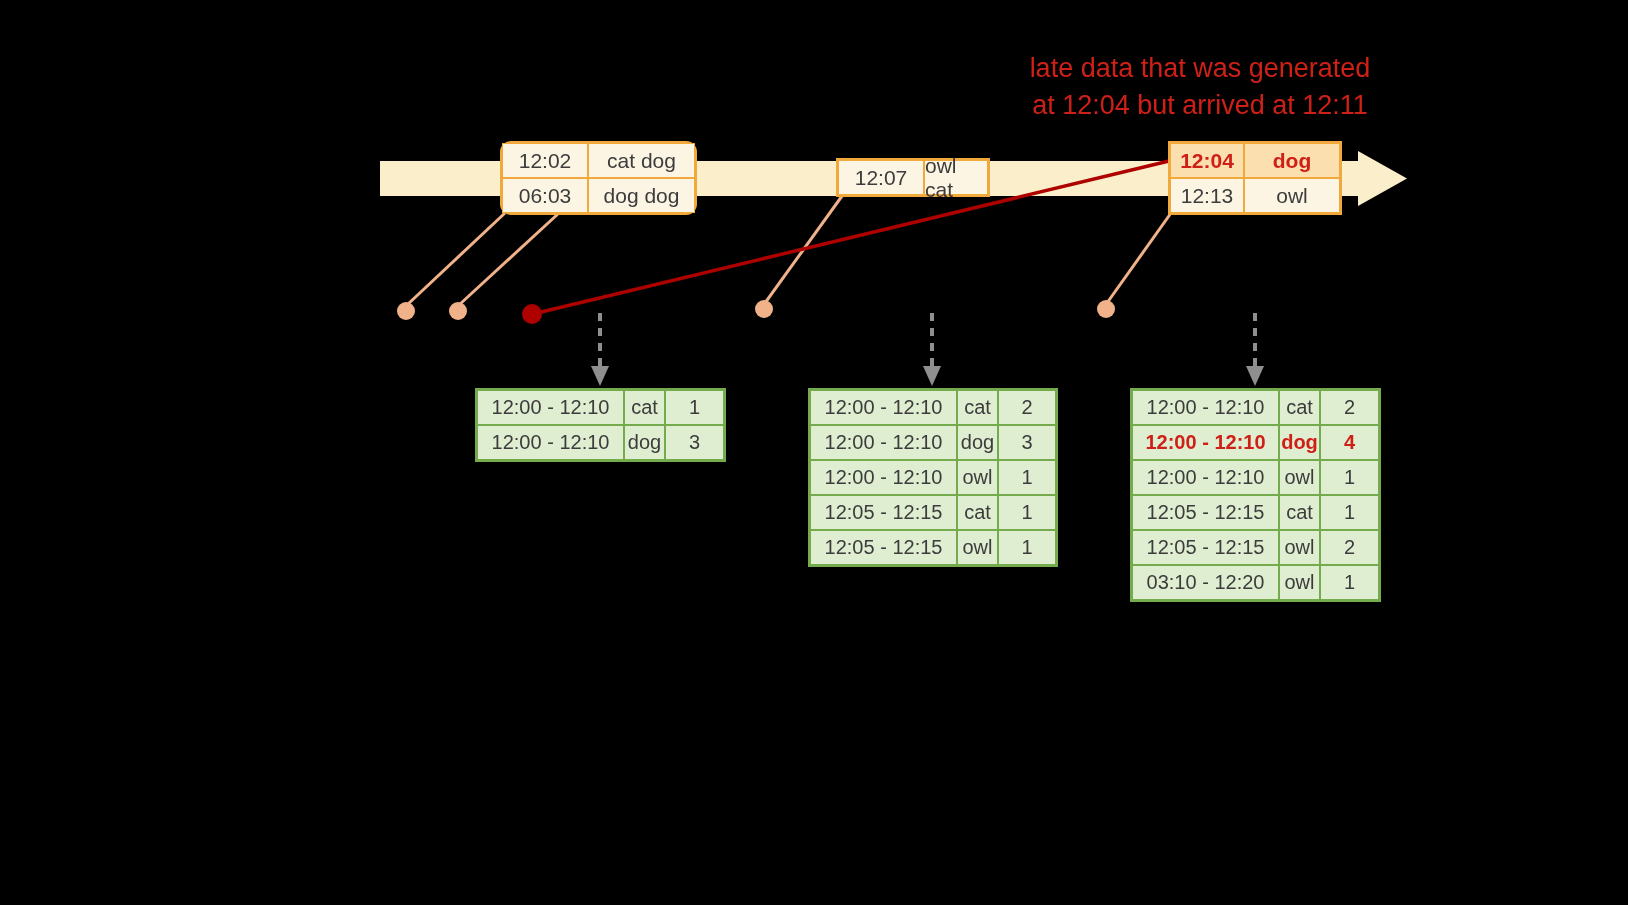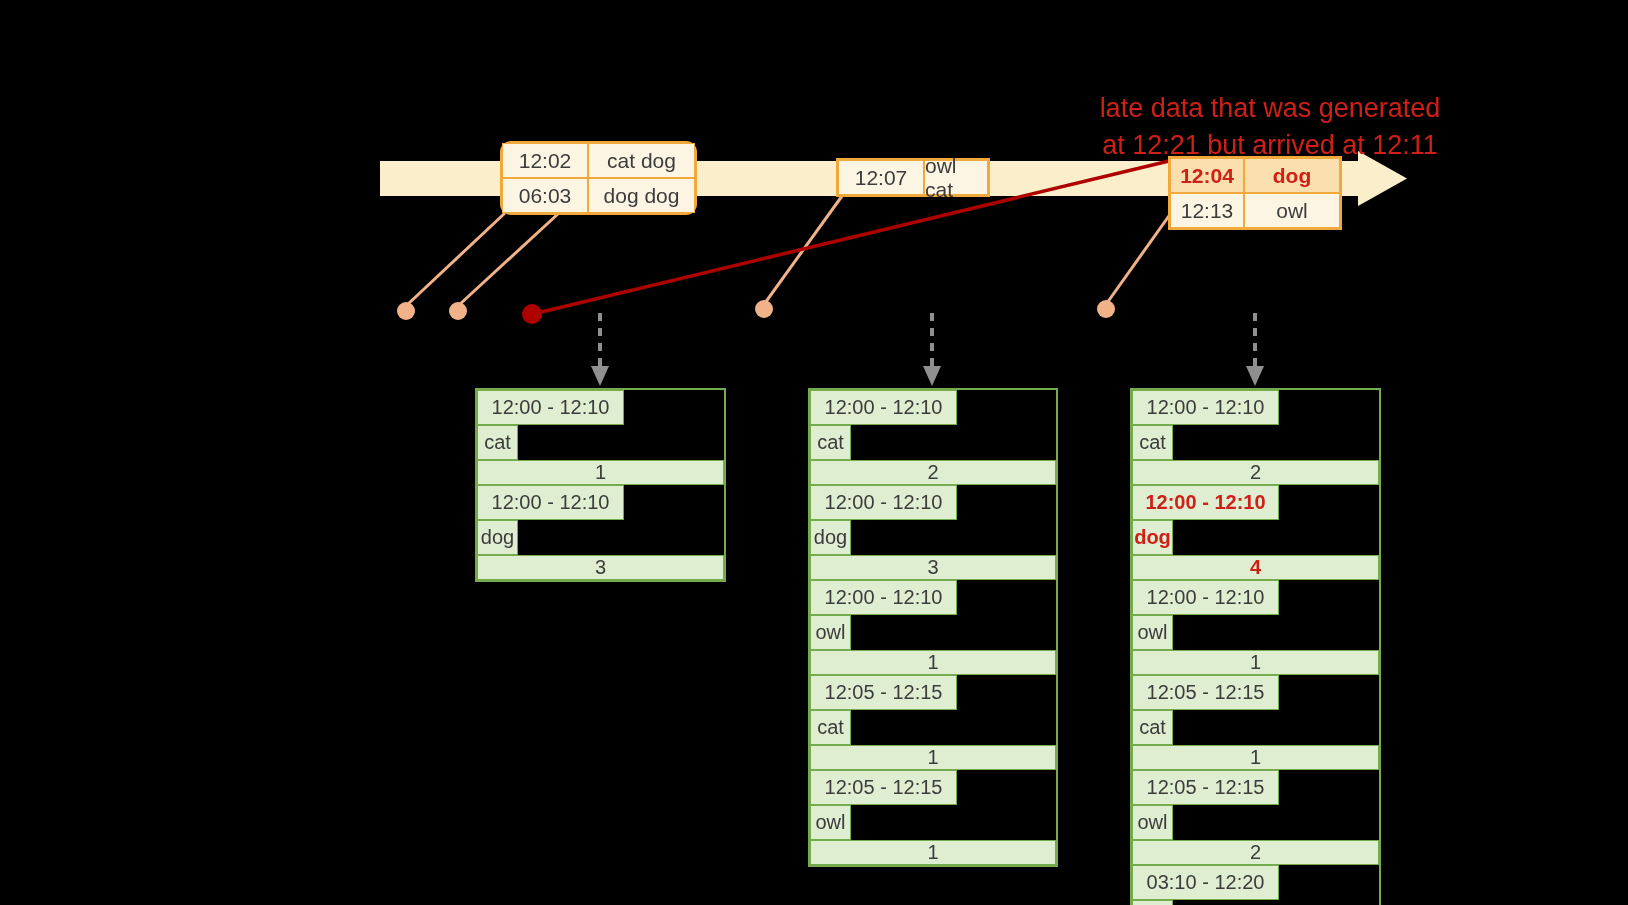--- a/index.html
+++ b/index.html
@@ -24,21 +24,21 @@
   .event-box{position:absolute;display:flex;flex-direction:column;border:2px solid var(--event-border);background:var(--event-fill);}
   .ev-row{display:flex;}
   .ev-row > div{border:1px solid var(--event-border);display:flex;align-items:center;justify-content:center;
     font-size:21px;color:var(--text-dark);height:35px;background:var(--event-fill);}
   .ev-time{width:86px;}
   .ev-words{flex:1;}
   .ev-c .ev-time{width:74px;}
   .ev-row.late > div{background:var(--late-event-fill);color:var(--red-text);font-weight:bold;}
 
   .result-table{position:absolute;display:flex;flex-direction:column;border:2px solid var(--table-border);}
-  .rt-row{display:flex;flex-direction:column;}
+  .rt-row{display:flex;}
   .rt-row > div{border:1px solid var(--table-border);background:var(--table-fill);display:flex;align-items:center;justify-content:center;
     font-size:20px;color:var(--text-dark);height:35px;}
   .rt-window{width:147px;}
   .rt-word{width:41px;}
   .rt-count{flex:1;}
   .rt-row.highlight > div{color:var(--red-text);font-weight:bold;}
 
   .note{position:absolute;width:436px;text-align:center;color:var(--red-text);font-size:27px;line-height:37px;}
 </style>
 </head>
@@ -64,23 +64,23 @@
     <circle cx="1106" cy="309" r="9" class="salmon-dot"></circle>
 
     <line x1="600" y1="313" x2="600" y2="366" class="dash-line"></line>
     <polygon points="591,366 609,366 600,386" class="gray-head"></polygon>
     <line x1="932" y1="313" x2="932" y2="366" class="dash-line"></line>
     <polygon points="923,366 941,366 932,386" class="gray-head"></polygon>
     <line x1="1255" y1="313" x2="1255" y2="366" class="dash-line"></line>
     <polygon points="1246,366 1264,366 1255,386" class="gray-head"></polygon>
   </svg>
 
-  <div class="note" style="left:1052px;top:50px;margin-top:40px;">
+  <div class="note" style="left:982px;top:50px;">
     <div>late data that was generated</div>
-    <div>at 12:21 but arrived at 12:11</div>
+    <div>at 12:04 but arrived at 12:11</div>
   </div>
 
   <div class="event-box ev-a" style="left:500px;top:141px;width:197px;border-radius:11px;">
 
       <div class="ev-row">
         <div class="ev-time">12:02</div>
         <div class="ev-words">cat dog</div>
       </div>
 
       <div class="ev-row">
@@ -90,21 +90,21 @@
     </div>
 
   <div class="event-box ev-b" style="left:836px;top:158px;width:154px;">
 
       <div class="ev-row">
         <div class="ev-time">12:07</div>
         <div class="ev-words">owl cat</div>
       </div>
     </div>
 
-  <div class="event-box ev-c" style="left:1168px;top:156px;width:174px;">
+  <div class="event-box ev-c" style="left:1168px;top:141px;width:174px;">
 
       <div class="ev-row late">
         <div class="ev-time">12:04</div>
         <div class="ev-words">dog</div>
       </div>
 
       <div class="ev-row">
         <div class="ev-time">12:13</div>
         <div class="ev-words">owl</div>
       </div>

